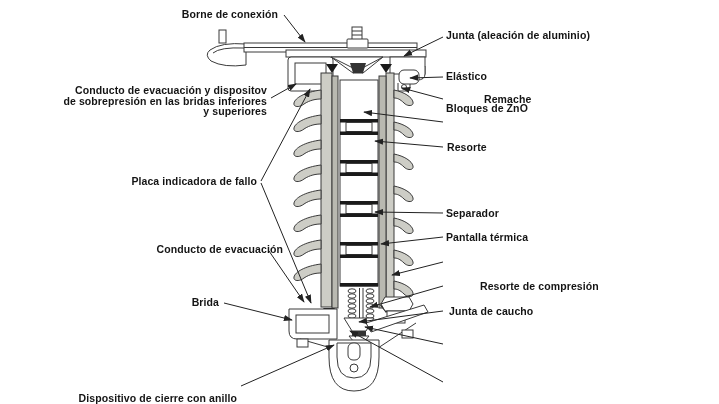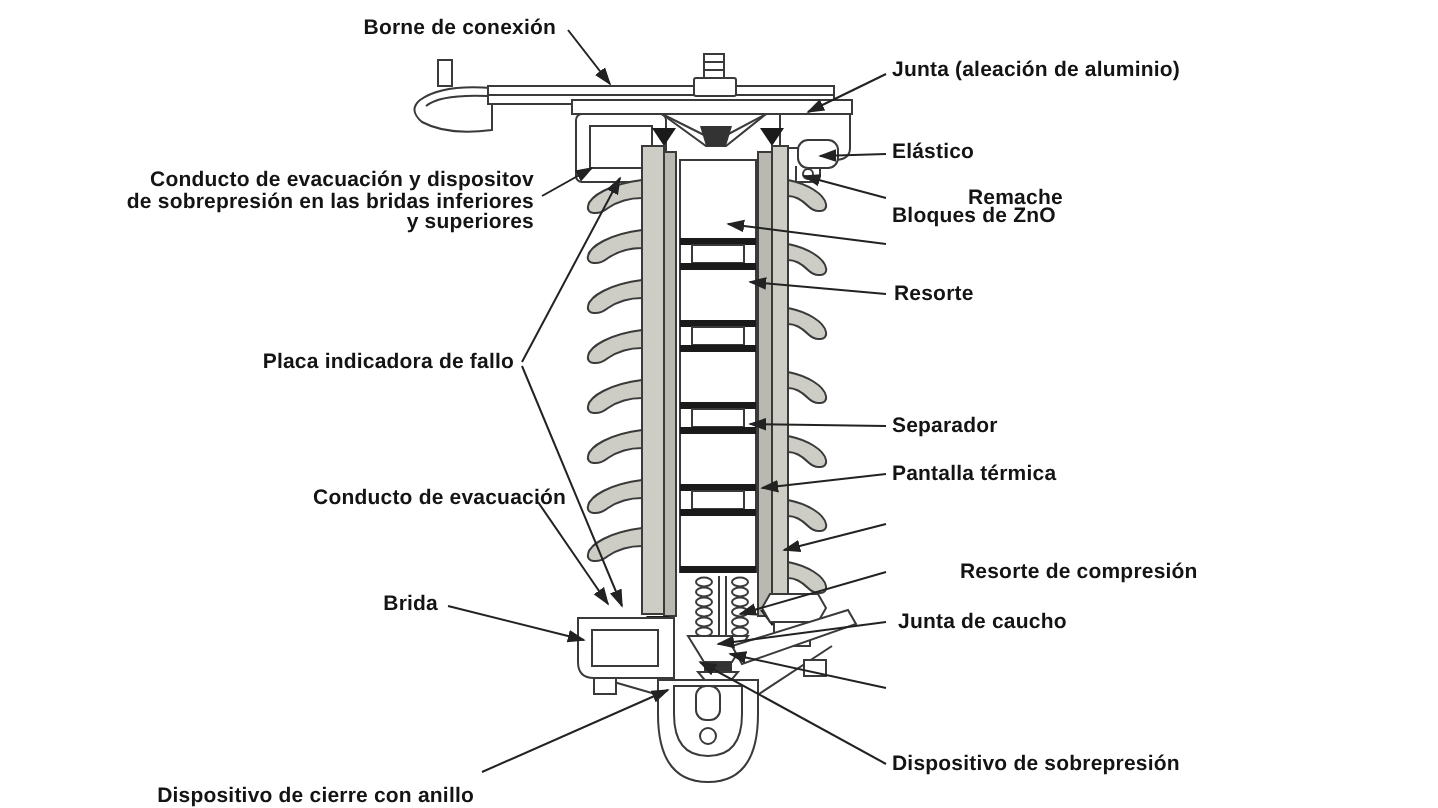--- a/index.html
+++ b/index.html
@@ -177,15 +177,14 @@
 
   <div class="label" style="left:446px;top:30px;">Junta (aleación de aluminio)</div>
   <div class="label" style="left:446px;top:71px;">Elástico</div>
   <div class="label" style="left:447px;top:94px;padding-left:37px;">Remache</div>
   <div class="label" style="left:446px;top:103px;">Bloques de ZnO</div>
   <div class="label" style="left:447px;top:142px;">Resorte</div>
   <div class="label" style="left:446px;top:208px;">Separador</div>
   <div class="label" style="left:446px;top:232px;">Pantalla térmica</div>
   <div class="label" style="left:446px;top:281px;padding-left:34px;">Resorte de compresión</div>
   <div class="label" style="left:421px;top:306px;margin-left:28px;">Junta de caucho</div>
-  <div class="label" style="left:446px;top:377px;">Dispositivo de sobrepresión</div>
 
 </div>
 
 </body></html>

